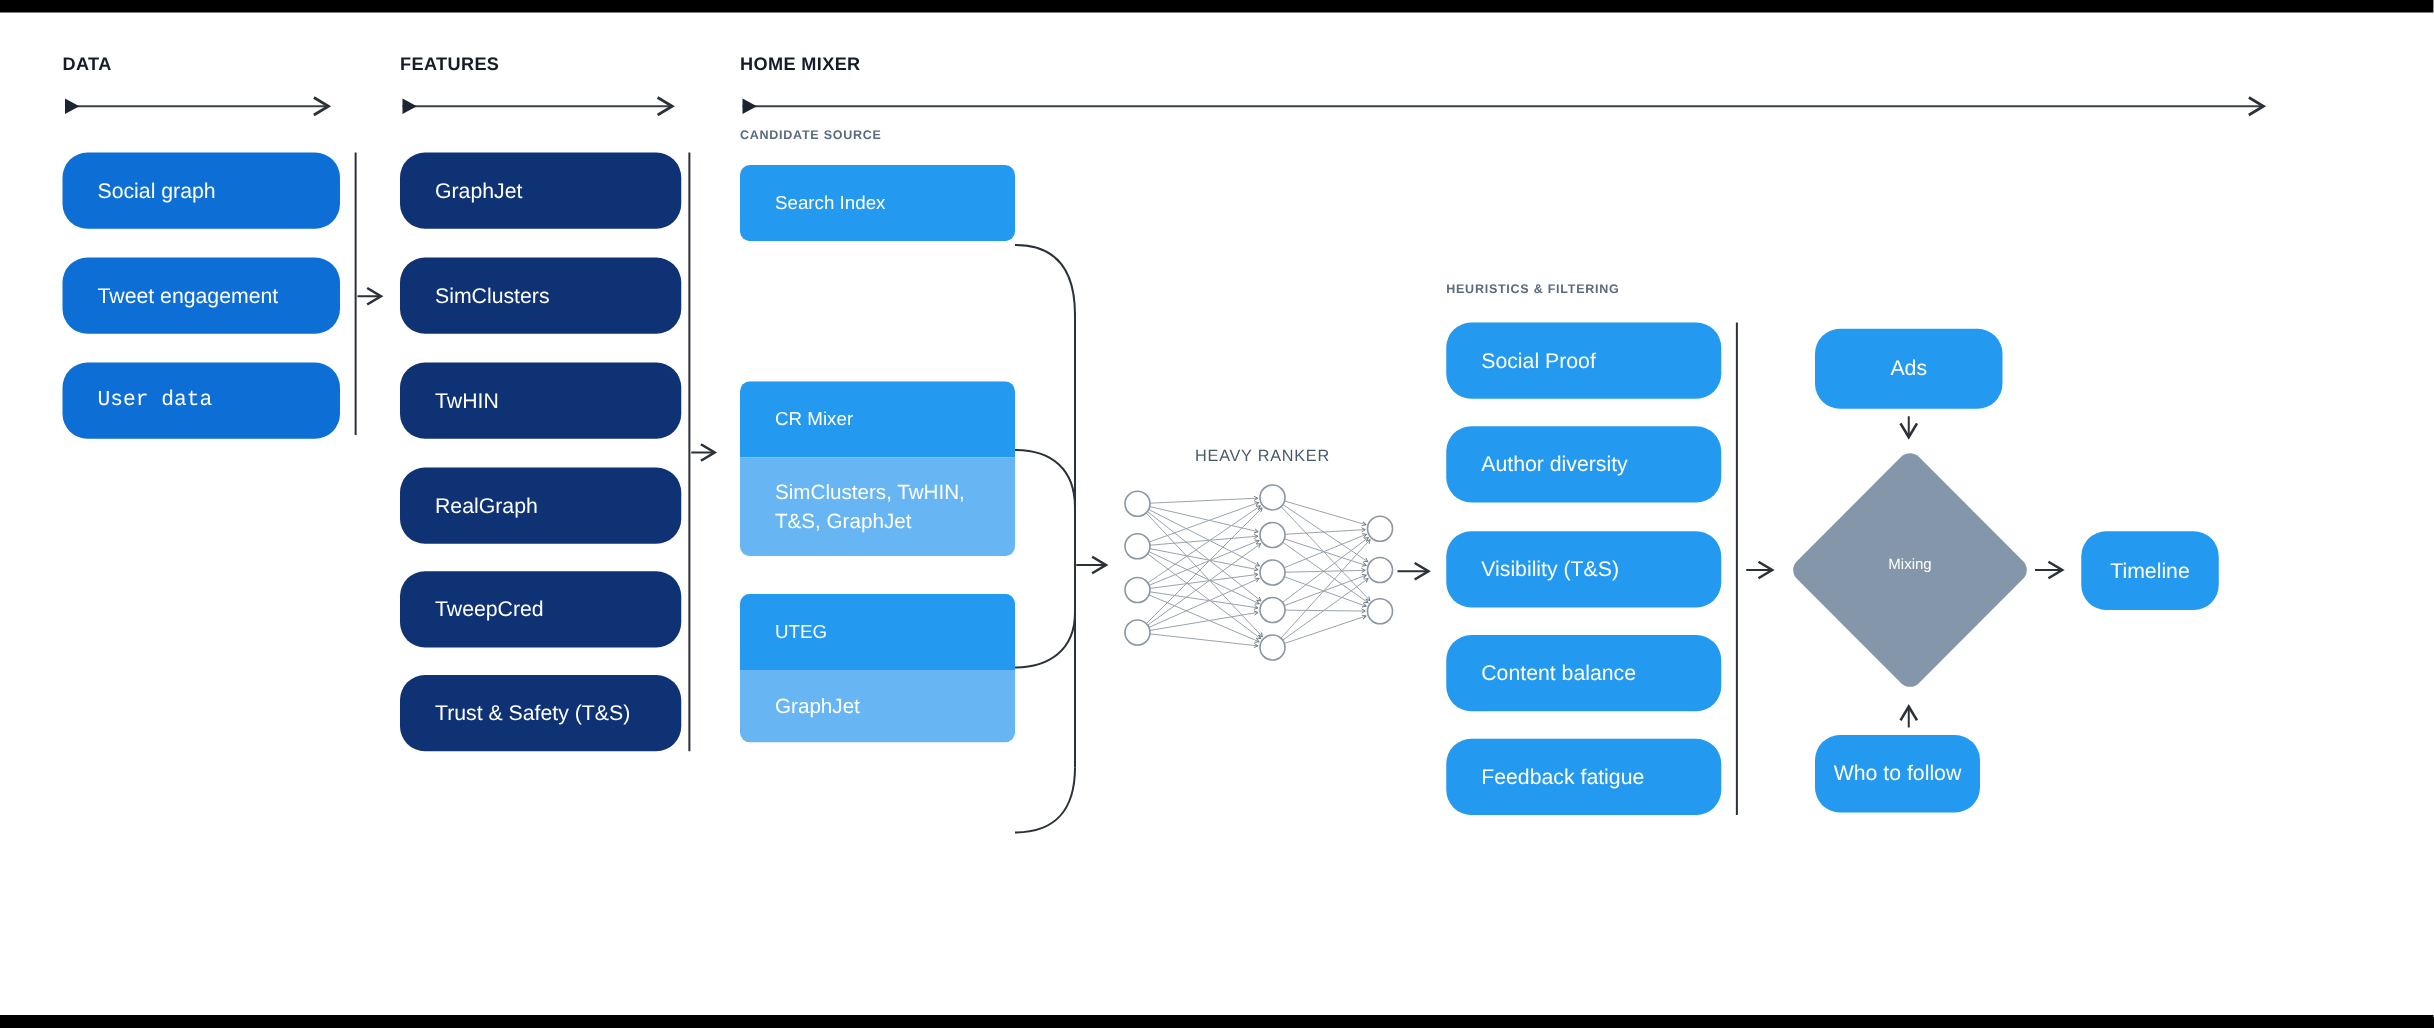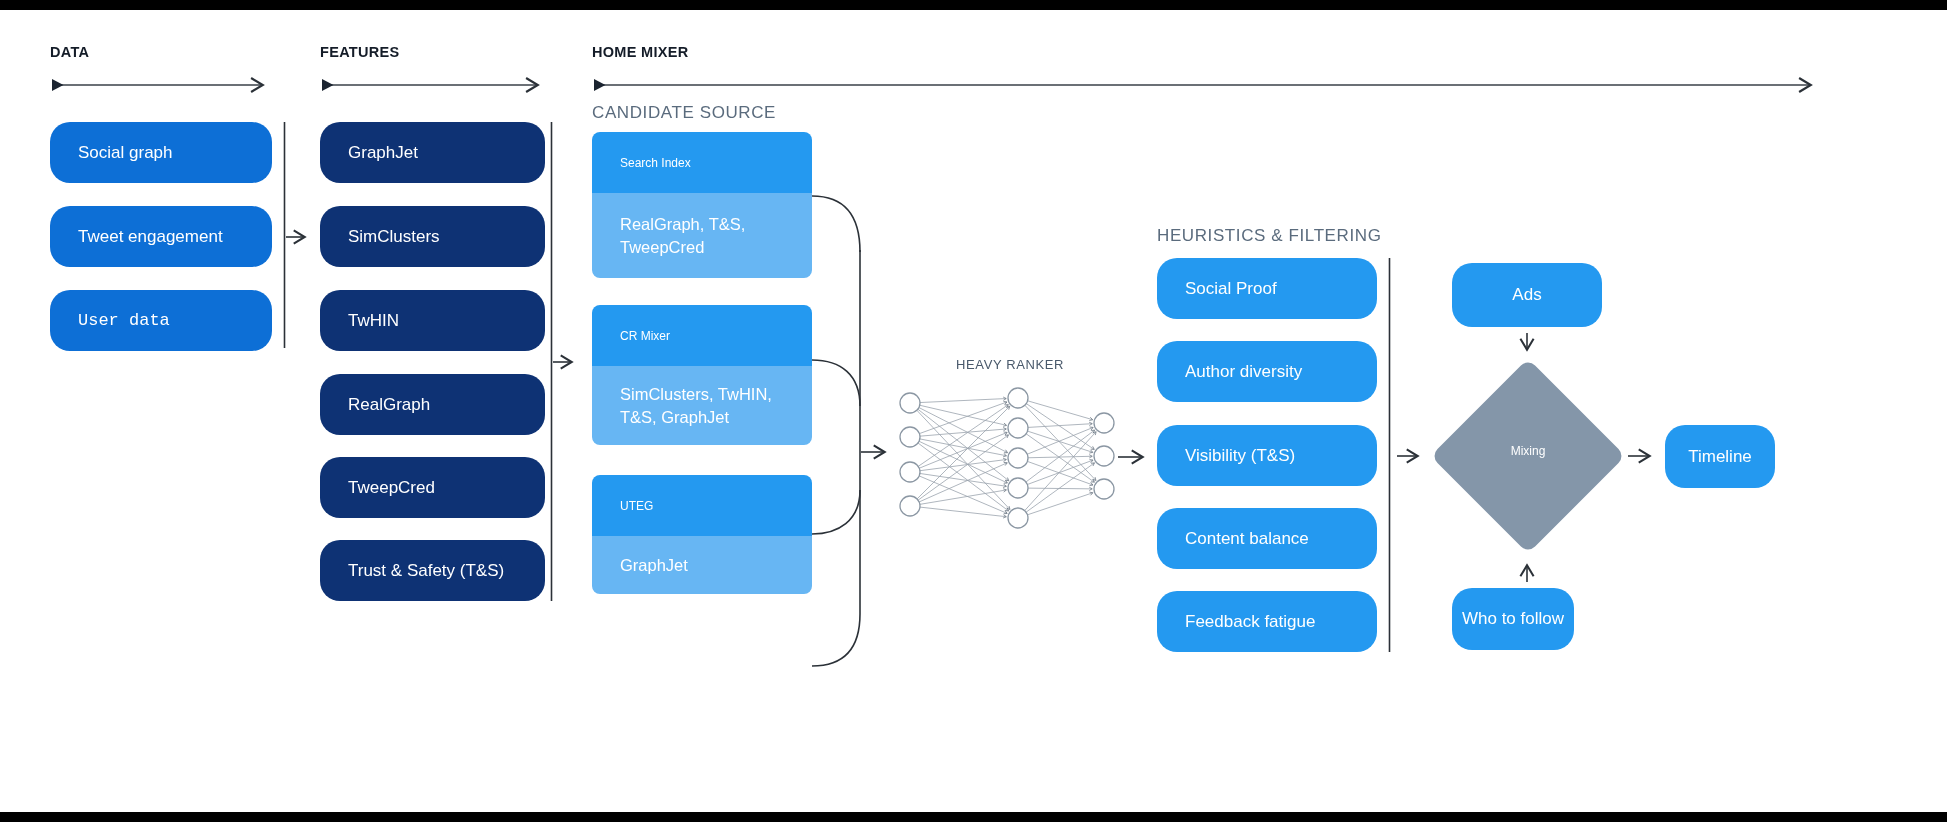--- a/index.html
+++ b/index.html
@@ -5,35 +5,35 @@
   html,body { margin:0; padding:0; background:#ffffff; }
   .stage {
     position:relative; width:1947px; height:822px; background:#ffffff;
     font-family:"Liberation Sans", sans-serif; overflow:hidden;
   }
   .bar { position:absolute; left:0; width:1947px; background:#000; }
   .bar.top { top:0; height:10px; }
   .bar.bottom { top:812px; height:10px; }
 
   .sec-label { position:absolute; font-weight:bold; font-size:14.5px; color:#141c28; letter-spacing:.3px; }
-  .sub-label { position:absolute; font-size:17px; color:#5a6b7d; letter-spacing:.6px; }
+  .sub-label { position:absolute; font-size:10px; color:#5a6b7d; letter-spacing:.6px;font-weight:bold; }
 
   .box {
     position:absolute; border-radius:20px; color:#fff; font-size:17px;
     display:flex; align-items:center; padding-left:28px; box-sizing:border-box;
   }
   .box.data    { background:#0d6fd6; width:222px; height:61px; left:50px; }
   .box.feature { background:#0e3274; width:225px; height:61px; left:320px; }
   .box.bright  { background:#2499f0; }
   .box.heur    { background:#2499f0; width:220px; height:61px; left:1157px; }
   .box.center  { justify-content:center; padding-left:0; }
 
   .cand { position:absolute; left:592px; width:220px; border-radius:8px; overflow:hidden; }
   .cand .hd  { background:#2499f0; height:61px; display:flex; align-items:center;
-               padding-left:28px; color:#fff; font-size:12px; box-sizing:border-box; }
+               padding-left:28px; color:#fff; font-size:15px; box-sizing:border-box; }
   .cand .sub { background:#67b6f3; color:#fff; font-size:16.5px; line-height:23px;
                display:flex; align-items:center; padding:0 24px 0 28px; box-sizing:border-box; }
 
   .overlay { position:absolute; left:0; top:0; }
   .diamond-label { position:absolute; left:1431px; top:444px; width:194px; text-align:center;
                    color:#fff; font-size:12px; }
   .hr-label { position:absolute; left:930px; top:357px; width:160px; text-align:center;
               font-size:13px; color:#49596b; letter-spacing:.6px; }
 </style>
 </head>
@@ -173,23 +173,20 @@
     <span>RealGraph</span>
     </div>
   <div class="box feature" style="top:540px;">
     <span>Trust &amp; Safety (T&amp;S)</span>
     </div>
 
   <div class="cand" style="top:132px;">
     <div class="hd">
       <span>Search Index</span>
       </div>
-    <div class="sub" style="height:85px;">
-      <span>RealGraph, T&amp;S, TweepCred</span>
-      </div>
   </div>
   <div class="cand" style="top:305px;">
     <div class="hd">
       <span>CR Mixer</span>
       </div>
     <div class="sub" style="height:79px;">
       <span>SimClusters, TwHIN, T&amp;S, GraphJet</span>
       </div>
   </div>
   <div class="cand" style="top:475px;">
@@ -214,19 +211,19 @@
     <span>Content balance</span>
     </div>
   <div class="box heur" style="top:591px;">
     <span>Feedback fatigue</span>
     </div>
 
   <div class="box bright center" style="left:1452px; top:263px; width:150px; height:64px;">
     <span>Ads</span>
     </div>
   <div class="diamond-label">Mixing</div>
-  <div class="box bright center" style="left:1452px; top:588px; width:122px; height:62px;">
+  <div class="box bright center" style="left:1452px; top:588px; width:132px; height:62px;">
     <span>Who to follow</span>
     </div>
   <div class="box bright center" style="left:1665px; top:425px; width:110px; height:63px;">
     <span>Timeline</span>
     </div>
 </div>
 
 </body></html>

